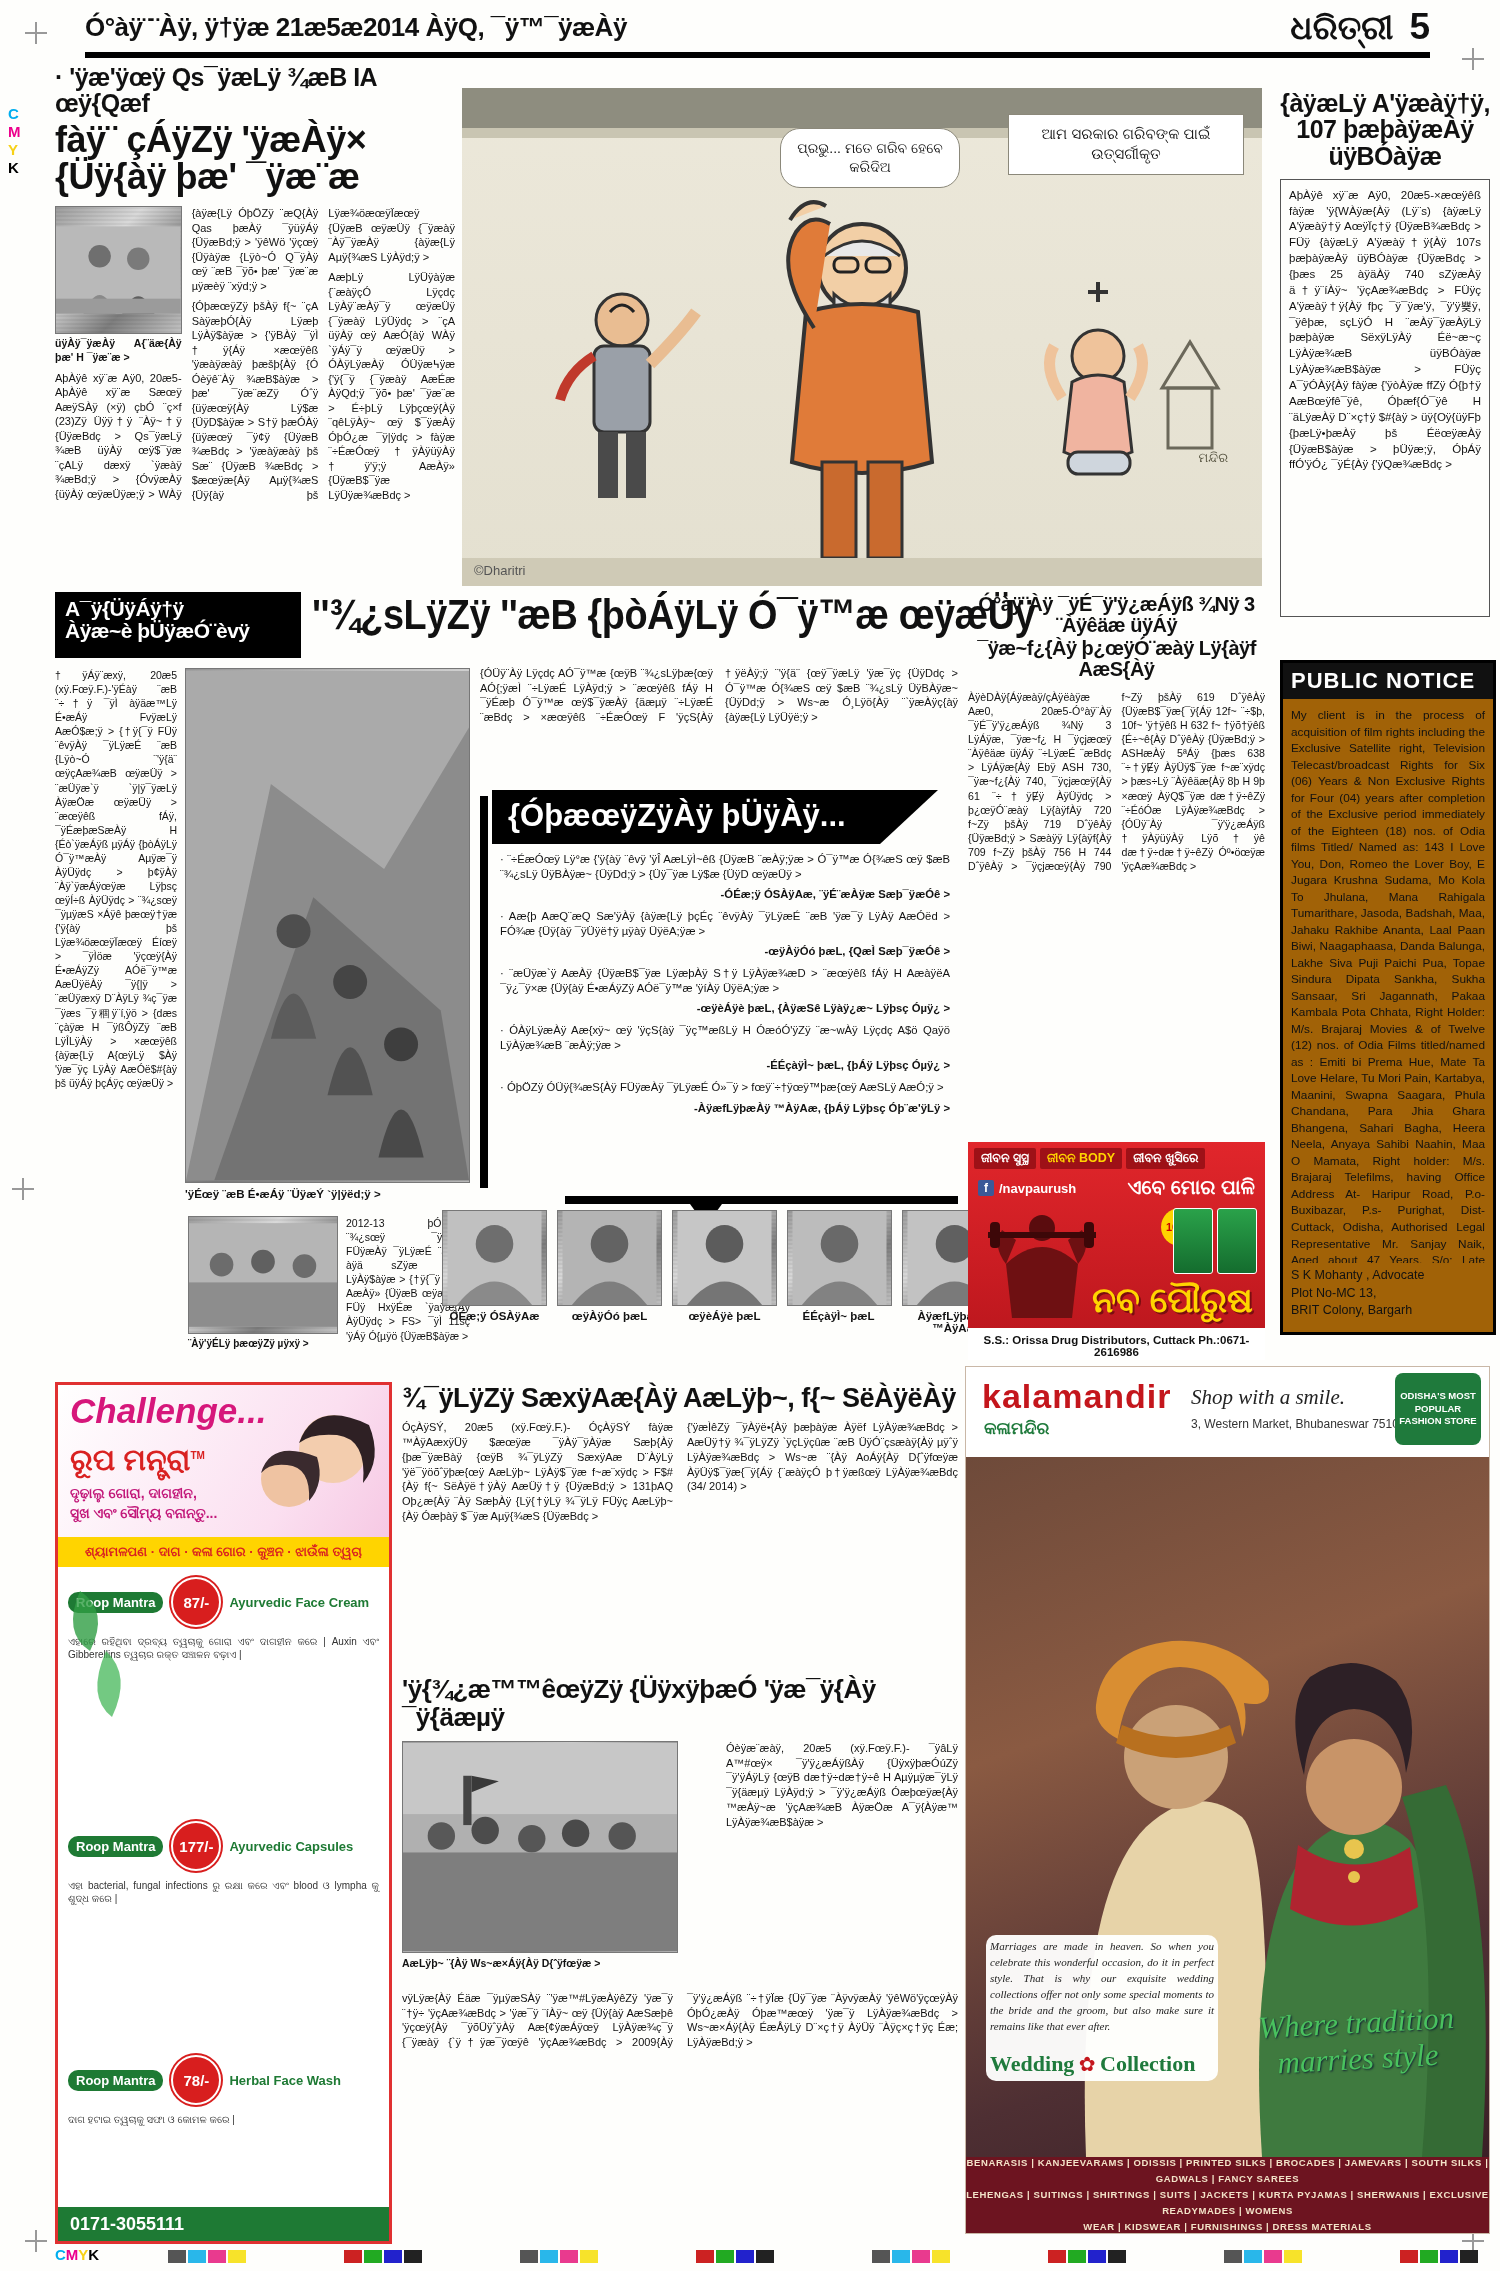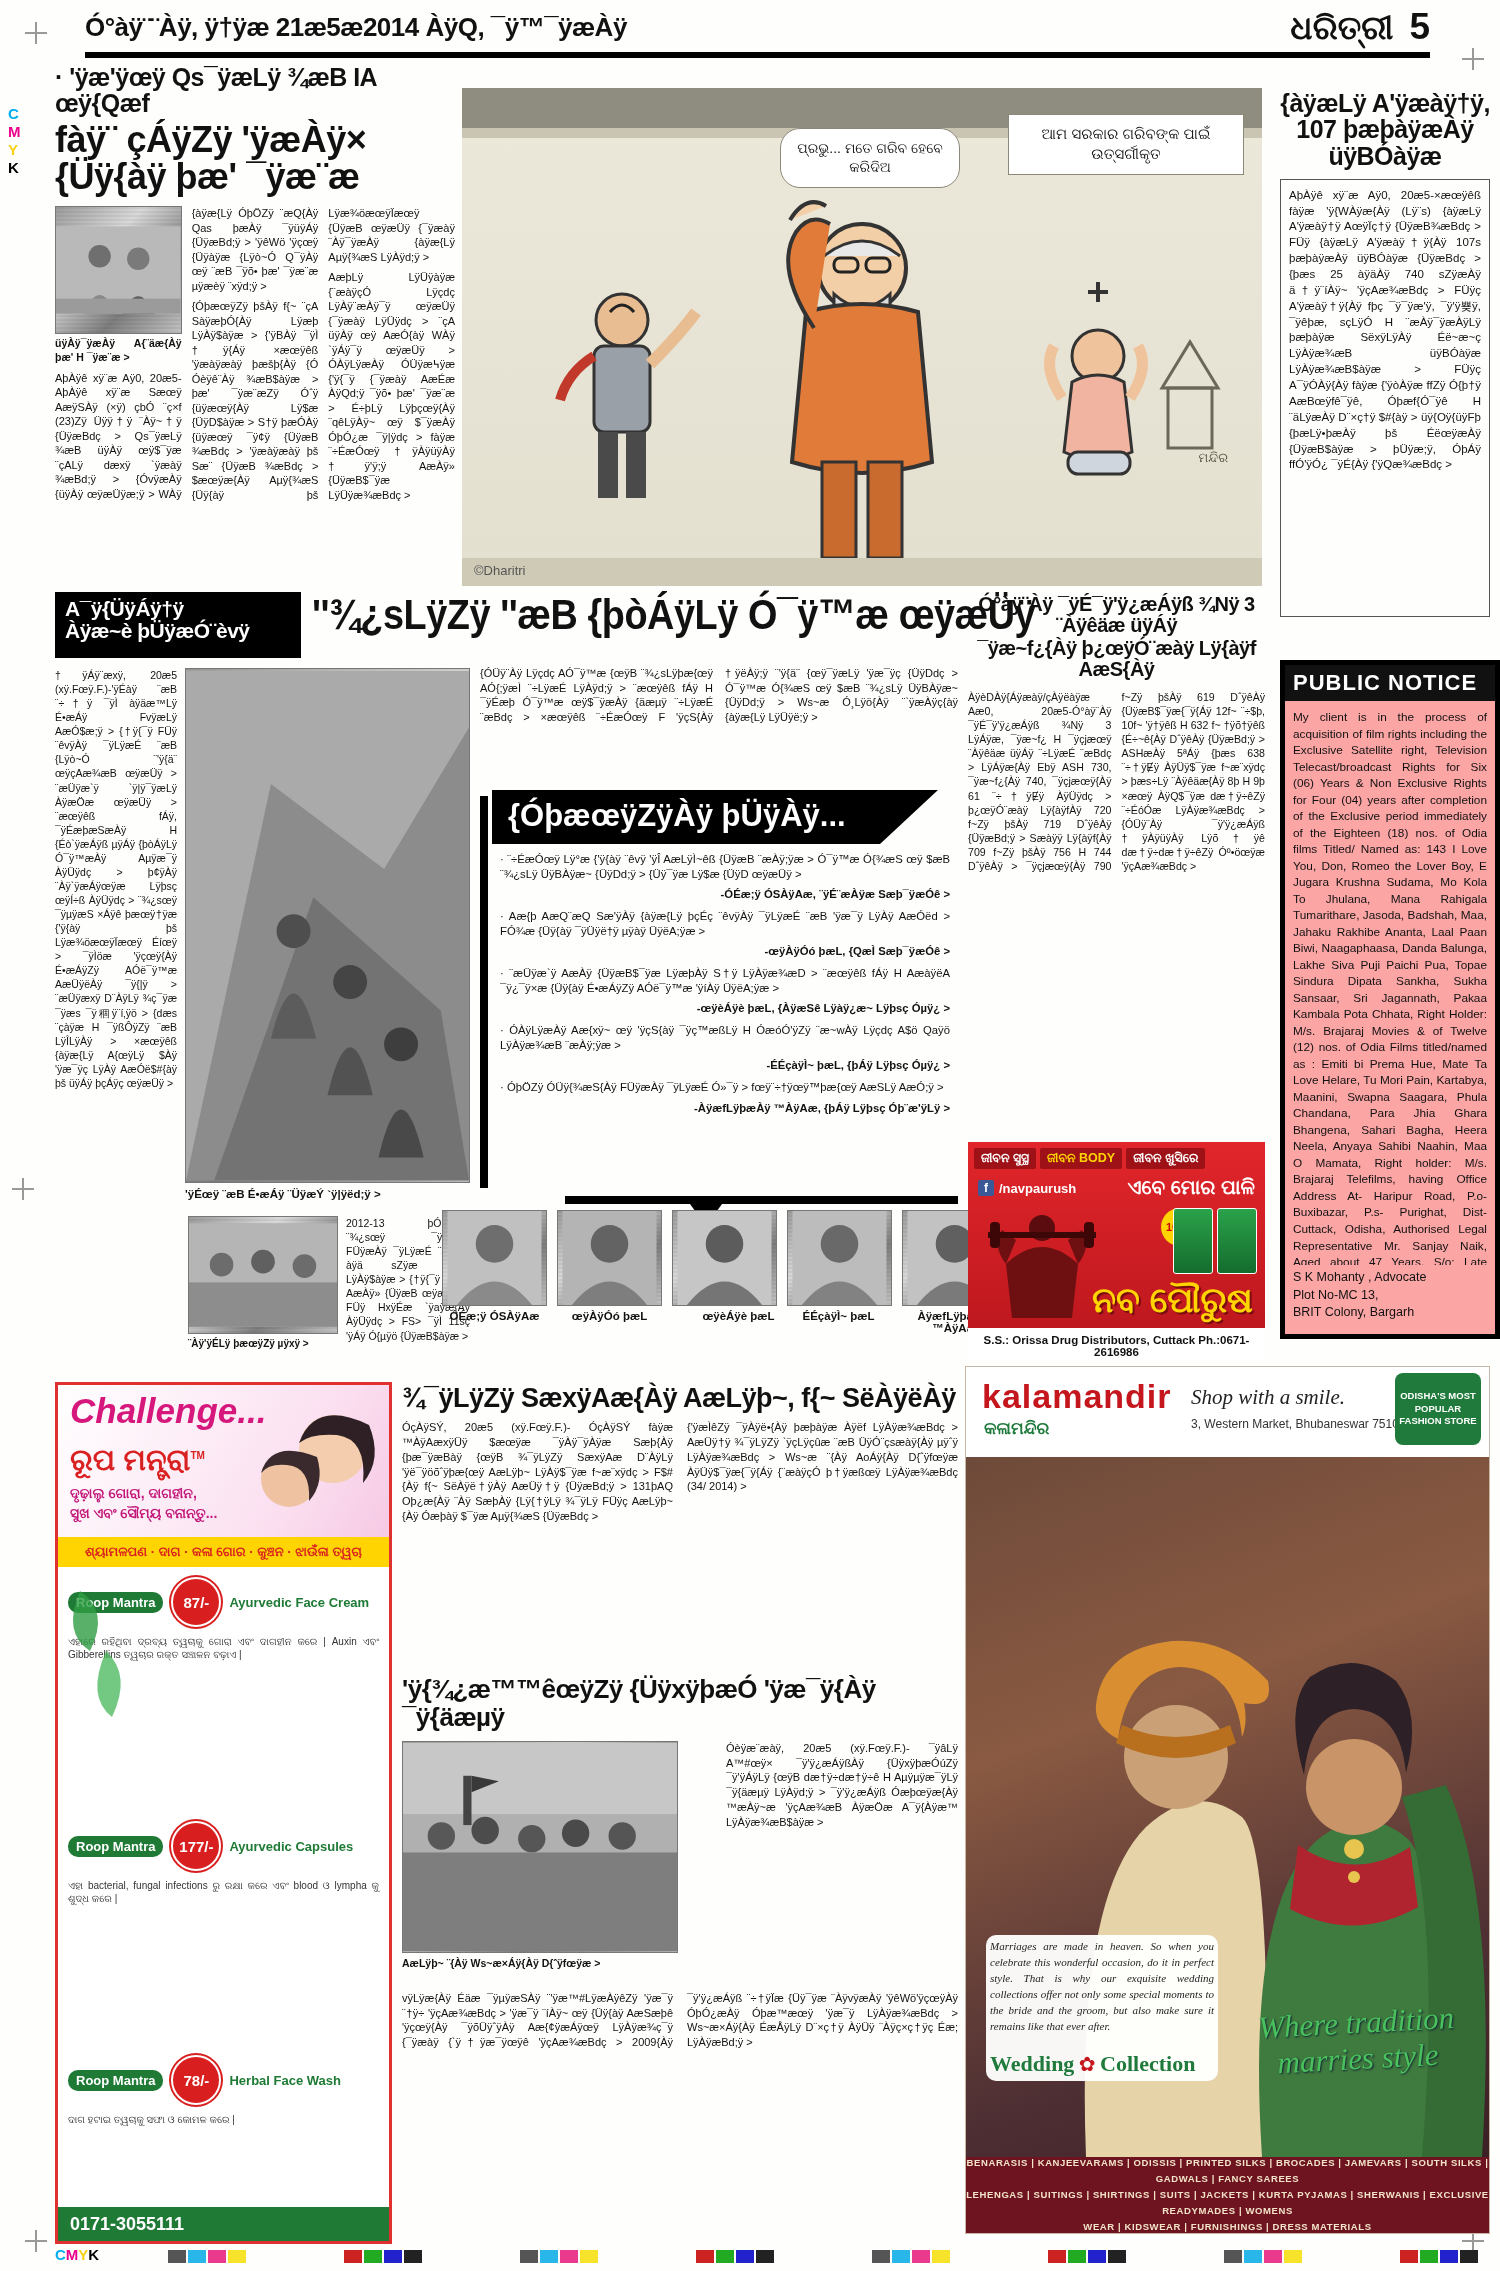--- a/index.html
+++ b/index.html
@@ -123,21 +123,21 @@
     <div class="abs" style="left:12px;bottom:8px;font-size:13px;color:#555;">©Dharitri</div>
   </div>
 
   <div class="abs" style="left:1280px;top:90px;width:210px;">
     <div class="headline" style="font-size:25px;text-align:center;">{àÿæLÿ A'ÿæàÿ†ÿ,</div>
     <div class="headline" style="font-size:25px;text-align:center;">107 þæþàÿæÀÿ</div>
     <div class="headline" style="font-size:25px;text-align:center;">üÿBÓàÿæ</div>
     <div class="just" style="margin-top:10px;border:1px solid #555;padding:8px;font-size:11.5px;line-height:1.38;height:420px;overflow:hidden;">AþÀÿê xÿ¨æ Aÿ0, 20æ5-×æœÿêß fàÿæ 'ÿ{WÀÿæ{Àÿ (Lÿ¨s) {àÿæLÿ A'ÿæàÿ†ÿ AœÿÏç†ÿ {ÜÿæB¾æBdç &gt; FÜÿ {àÿæLÿ A'ÿæàÿ†ÿ{Àÿ 107s þæþàÿæÀÿ üÿBÓàÿæ {ÜÿæBdç &gt; {þæs 25 àÿäÀÿ 740 sZÿæÀÿ ä†ÿ¨íÀÿ~ 'ÿçAæ¾æBdç &gt; FÜÿç A'ÿæàÿ†ÿ{Àÿ fþç ¯ÿ¯ÿæ'ÿ, ¯ÿ'ÿ뿆ÿ, ¯ÿêþæ, sçLÿÓ H ¨æÀÿ¯ÿæÀÿLÿ þæþàÿæ SëxÿLÿÀÿ Éë~æ~ç LÿÀÿæ¾æB üÿBÓàÿæ LÿÀÿæ¾æB$àÿæ &gt; FÜÿç A¯ÿÓÀÿ{Àÿ fàÿæ {'ÿòÀÿæ ffZÿ Ó{þ†ÿ AæBœÿfê¯ÿê, Óþæf{Ó¯ÿê H ¨äLÿæÀÿ D¨×ç†ÿ $#{àÿ &gt; üÿ{Oÿ{üÿFþ {þæLÿ•þæÀÿ þš ÉëœÿæÀÿ {ÜÿæB$àÿæ &gt; þÜÿæ;ÿ, ÓþÁÿ ffÓ'ÿÓ¿ ¯ÿÉ{Àÿ {'ÿQæ¾æBdç &gt;</div>
   </div>
 
-  <div class="abs" style="left:1280px;top:660px;width:210px;border:5px solid #000000;background:#fca5a5;">
+  <div class="abs" style="left:1280px;top:660px;width:210px;border:3px solid #000000;background:#a16207;">
     <div style="background:#111;color:#fff;font-weight:bold;font-size:22px;padding:5px 8px;letter-spacing:1px;">PUBLIC NOTICE</div>
     <div class="just" style="padding:8px;font-size:11.8px;line-height:1.4;height:548px;overflow:hidden;">My client is in the process of acquisition of film rights including the Exclusive Satellite right, Television Telecast/broadcast Rights for Six (06) Years &amp; Non Exclusive Rights for Four (04) years after completion of the Exclusive period immediately of the Eighteen (18) nos. of Odia films Titled/ Named as: 143 I Love You, Don, Romeo the Lover Boy, E Jugara Krushna Sudama, Mo Kola To Jhulana, Mana Rahigala Tumarithare, Jasoda, Badshah, Maa, Jahaku Rakhibe Ananta, Laal Paan Biwi, Naagaphaasa, Danda Balunga, Lakhe Siva Puji Paichi Pua, Topae Sindura Dipata Sankha, Sukha Sansaar, Sri Jagannath, Pakaa Kambala Pota Chhata, Right Holder: M/s. Brajaraj Movies &amp; of Twelve (12) nos. of Odia Films titled/named as : Emiti bi Prema Hue, Mate Ta Love Helare, Tu Mori Pain, Kartabya, Maanini, Swapna Saagara, Phula Chandana, Para Jhia Ghara Bhangena, Sahari Bagha, Heera Neela, Anyaya Sahibi Naahin, Maa O Mamata, Right holder: M/s. Brajaraj Telefilms, having Office Address At- Haripur Road, P.o- Buxibazar, P.s- Purighat, Dist- Cuttack, Odisha, Authorised Legal Representative Mr. Sanjay Naik, Aged about 47 Years, S/o: Late Basant Naik, Proprietor of M/s. Brajaraj Telefilms &amp; One of the Legal representative of M/s. Brajaraj Movies. Anybody having any interest/objections/claim etc on the stated rights of the said film may contact to the undersigned within seven days from the date of this publication and no communication/claim in said regard shall be entertained thereafter by my client.</div>
     <div style="padding:4px 8px 12px 8px;font-size:12.5px;line-height:1.4;">
       <div>S K Mohanty , Advocate</div>
       <div>Plot No-MC 13,</div>
       <div>BRIT Colony, Bargarh</div>
     </div>
   </div>
 
   <div class="abs" style="left:55px;top:592px;width:246px;height:66px;background:#000;color:#fff;padding:6px 10px;box-sizing:border-box;">
@@ -220,21 +220,21 @@
           <path d="M4 40 q16 -20 32 0z" fill="#828282"></path>
         </svg></div>
     <div class="portrait bw" style="left:460px;">
       <svg viewBox="0 0 40 40">
           <rect width="40" height="40" fill="#c2c2c2"></rect>
           <circle cx="20" cy="14" r="8" fill="#606060"></circle>
           <path d="M4 40 q16 -20 32 0z" fill="#7a7a7a"></path>
         </svg></div>
     <div class="pcap" style="left:0;">ÓÉæ;ÿ ÓSÀÿAæ</div>
     <div class="pcap" style="left:115px;">œÿÀÿÓó þæL</div>
-    <div class="pcap" style="left:244px;">œÿèÁÿè þæL</div>
+    <div class="pcap" style="left:230px;">œÿèÁÿè þæL</div>
     <div class="pcap" style="left:344px;">ÉÉçàÿÌ~ þæL</div>
     <div class="pcap" style="left:460px;">ÀÿæfLÿþæÀÿ ™ÀÿAæ</div>
   </div>
 
   <div class="abs" style="left:968px;top:594px;width:297px;">
     <div class="headline" style="font-size:20px;text-align:center;">Ó°àÿ¨Àÿ ¯ÿÉ¯ÿ'ÿ¿æÁÿß ¾Nÿ 3 ¨Àÿêäæ üÿÁÿ</div>
     <div class="headline" style="font-size:20px;text-align:center;margin-top:2px;">¯ÿæ~f¿{Àÿ þ¿œÿÓ¨æàÿ Lÿ{àÿf AæS{Àÿ</div>
     <div class="just" style="margin-top:10px;height:460px;column-count:2;column-gap:10px;font-size:10.6px;line-height:1.33;overflow:hidden;">ÀÿèDÀÿ{Áÿæàÿ/çÀÿëàÿæ Aæ0, 20æ5-Ó°àÿ¨Àÿ ¯ÿÉ¯ÿ'ÿ¿æÁÿß ¾Nÿ 3 LÿÁÿæ, ¯ÿæ~f¿ H ¯ÿçjæœÿ ¨Àÿêäæ üÿÁÿ ¨÷LÿæÉ ¨æBdç &gt; LÿÁÿæ{Àÿ Ebÿ ASH 730, ¯ÿæ~f¿{Àÿ 740, ¯ÿçjæœÿ{Àÿ 61 ¨÷†ÿɆÿ ÀÿÜÿdç &gt; þ¿œÿÓ¨æàÿ Lÿ{àÿfÀÿ 720 f~Zÿ þšÀÿ 719 DˆÿêÀÿ {ÜÿæBd;ÿ &gt; Sæàÿÿ Lÿ{àÿf{Àÿ 709 f~Zÿ þšÀÿ 756 H 744 DˆÿêÀÿ &gt; ¯ÿçjæœÿ{Àÿ 790 f~Zÿ þšÀÿ 619 DˆÿêÀÿ {ÜÿæB$¯ÿæ{¯ÿ{Áÿ 12f~ ¨÷$þ, 10f~ 'ÿ†ÿêß H 632 f~ †ÿõ†ÿêß {É÷~ê{Àÿ DˆÿêÀÿ {ÜÿæBd;ÿ &gt; ASHæÀÿ 5ªÁÿ {þæs 638 ¨÷†ÿɆÿ ÀÿÜÿ$¯ÿæ f~æ¨xÿdç &gt; þæs÷Lÿ ¨Àÿêäæ{Àÿ 8þ H 9þ ×æœÿ ÀÿQ$¯ÿæ dæ†ÿ÷êZÿ ¨÷ÉóÓæ LÿÀÿæ¾æBdç &gt; {ÓÜÿ¨Àÿ ¯ÿ'ÿ¿æÁÿß †ÿÀÿüÿÀÿ Lÿõ†ÿê dæ†ÿ÷dæ†ÿ÷êZÿ Óº•öœÿæ 'ÿçAæ¾æBdç &gt;</div>
   </div>
 

